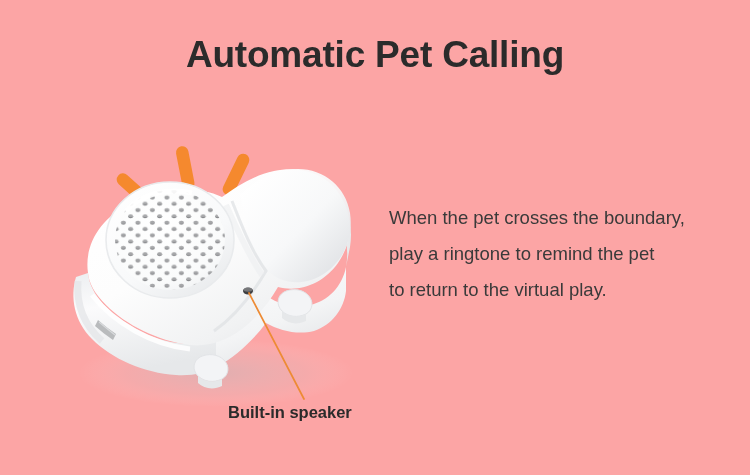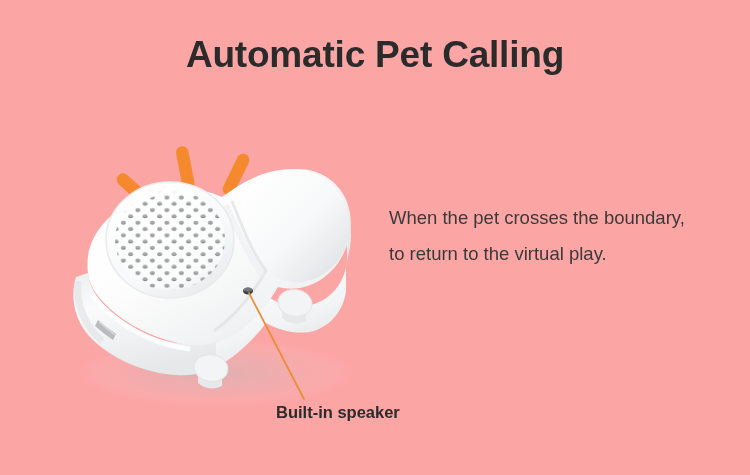--- a/index.html
+++ b/index.html
@@ -46,21 +46,20 @@
 
   
   #caption-label {
     position: absolute;
     left: 228px;
     top: 403px;
     font-size: 16.5px;
     font-weight: bold;
     color: #2b2b2b;
     white-space: nowrap;
-    margin-left: 48px;
   }
 
   
   #product-illustration {
     position: absolute;
     left: 40px;
     top: 125px;
     width: 340px;
     height: 290px;
   }
@@ -220,16 +219,17 @@
       </g>
 
       <line x1="209" y1="168" x2="264" y2="274" stroke="#ED8B35" stroke-width="1.7" stroke-linecap="round"></line>
     </svg>
   </div>
 
   <div id="caption-label">Built-in speaker</div>
 
   <div id="body-copy">
     <span class="line">When the pet crosses the boundary,</span>
+    <span class="line">play a ringtone to remind the pet</span>
     <span class="line">to return to the virtual play.</span>
   </div>
 
 </div>
 
 </body></html>

